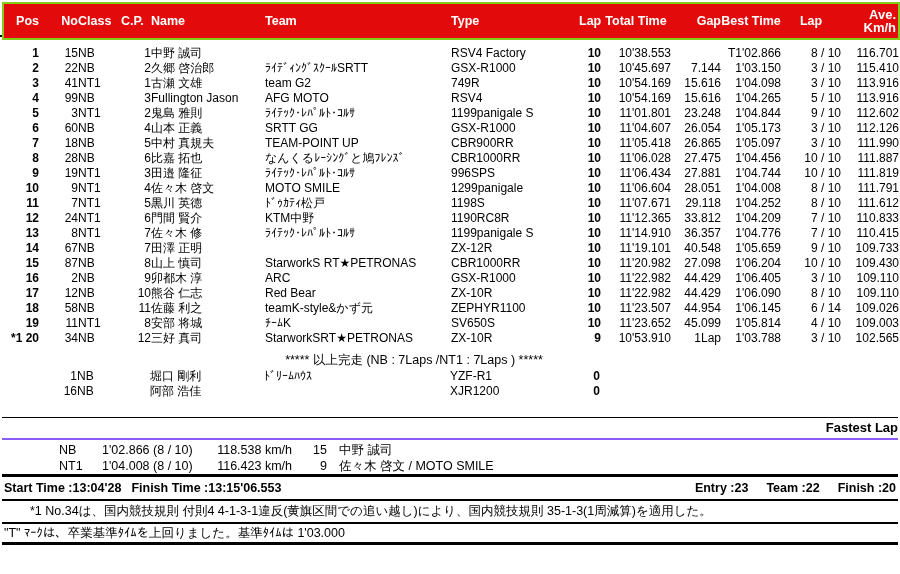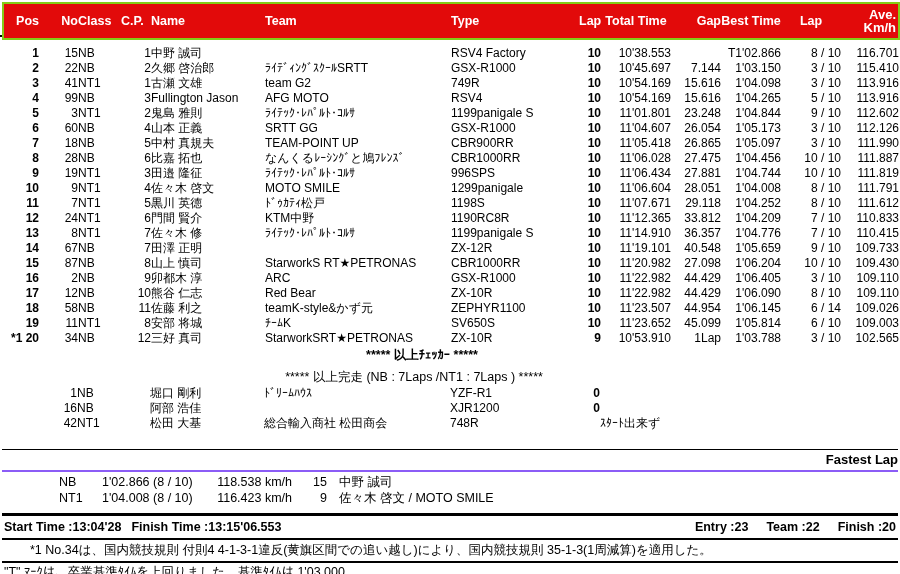--- a/index.html
+++ b/index.html
@@ -33,21 +33,21 @@
   .dnf-wrap{margin-top:1px;}
   tbody.dnf td{height:15px;line-height:15px;font-size:12px;}
 
   
   .fastest{margin-top:18px;border-top:1px solid #000;border-bottom:2px solid #8b5cf6;text-align:right;}
   .fastest-title{height:20px;line-height:20px;font-weight:bold;font-size:13px;padding-left:3px;}
   table.flap{table-layout:fixed;width:896px;border-collapse:collapse;margin-top:3px;}
   table.flap td{padding:0;white-space:nowrap;height:15.5px;line-height:15.5px;font-size:12.5px;}
 
   
-  .foot{margin-top:7px;border-top:3px solid #000;border-bottom:2px solid #000;text-align:center;}
+  .foot{margin-top:0;border-top:3px solid #000;border-bottom:2px solid #000;text-align:center;}
   .foot-row{display:flex;height:22px;line-height:22px;font-weight:bold;font-size:12.5px;padding:0 2px;}
   .foot-row .gapL{margin-left:10px;}
   .foot-row .spring{margin-left:auto;}
   .foot-row .gapR{margin-left:18px;}
   .note1{height:21px;line-height:21px;padding-left:28px;font-size:12.5px;border-bottom:2px solid #000;}
   .note2{height:18px;line-height:18px;padding-left:2px;font-size:12.5px;border-bottom:3px solid #000;}
 </style>
 </head>
 <body>
 
@@ -371,42 +371,41 @@
             <td class="a-r pr3">11</td>
             <td class="a-l pl6">NT1</td>
             <td class="a-r">8</td>
             <td class="a-l pl9">安部 将城</td>
             <td class="a-l pl2">ﾁｰﾑK</td>
             <td class="a-l pl2">SV650S</td>
             <td class="a-r pr2 b">10</td>
             <td class="a-r">11'23.652</td>
             <td class="a-r pr2">45.099</td>
             <td class="a-r">1'05.814</td>
-            <td class="a-r pr2">6 / 10</td>
+            <td class="a-r pr2">4 / 10</td>
             <td class="a-r pr2">109.003</td>
           </tr>
           <tr>
             <td class="a-r pr2 b">*1 20</td>
             <td class="a-r pr3">34</td>
             <td class="a-l pl6">NB</td>
             <td class="a-r">12</td>
             <td class="a-l pl9">三好 真司</td>
             <td class="a-l pl2">StarworkSRT★PETRONAS</td>
             <td class="a-l pl2">ZX-10R</td>
             <td class="a-r pr2 b">9</td>
             <td class="a-r">10'53.910</td>
             <td class="a-r pr2">1Lap</td>
             <td class="a-r">1'03.788</td>
             <td class="a-r pr2">3 / 10</td>
             <td class="a-r pr2">102.565</td>
           </tr>
         </tbody>
     </table>
 
-    <div class="sep-checker">***** 以上ﾁｪｯｶｰ *****</div>
     <div class="sep-finish">***** 以上完走 (NB : 7Laps /NT1 : 7Laps ) *****</div>
 
     <div class="dnf-wrap">
       <table class="grid">
         <colgroup>
           <col style="width:36px">
             <col style="width:39px">
             <col style="width:43px">
             <col style="width:30px">
           <col style="width:114px">
@@ -435,31 +434,20 @@
               <td class=""></td>
               <td class="a-r pr3">16</td>
               <td class="a-l pl6">NB</td>
               <td class=""></td>
               <td class="a-l pl9">阿部 浩佳</td>
               <td class="a-l pl2"></td>
               <td class="a-l pl2">XJR1200</td>
               <td class="a-r pr2 b">0</td>
               <td class="a-l" colspan="5"></td>
             </tr>
-            <tr>
-              <td class=""></td>
-              <td class="a-r pr3">42</td>
-              <td class="a-l pl6">NT1</td>
-              <td class=""></td>
-              <td class="a-l pl9">松田 大基</td>
-              <td class="a-l pl2">総合輸入商社 松田商会</td>
-              <td class="a-l pl2">748R</td>
-              <td class="a-r pr2 b"></td>
-              <td class="a-l" colspan="5">ｽﾀｰﾄ出来ず</td>
-            </tr>
           </tbody>
       </table>
     </div>
 
     <div class="fastest">
       <div class="fastest-title">Fastest Lap</div>
     </div>
     <table class="flap">
       <colgroup>
         <col style="width:57px">

